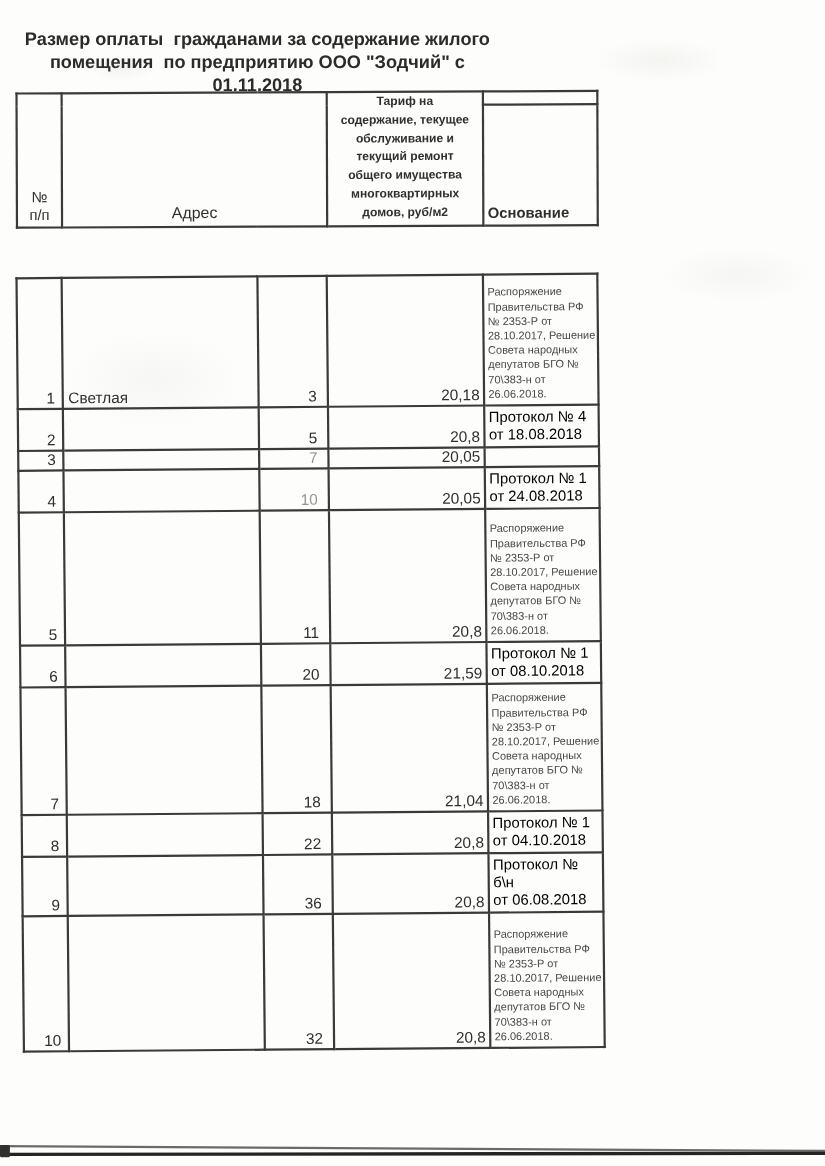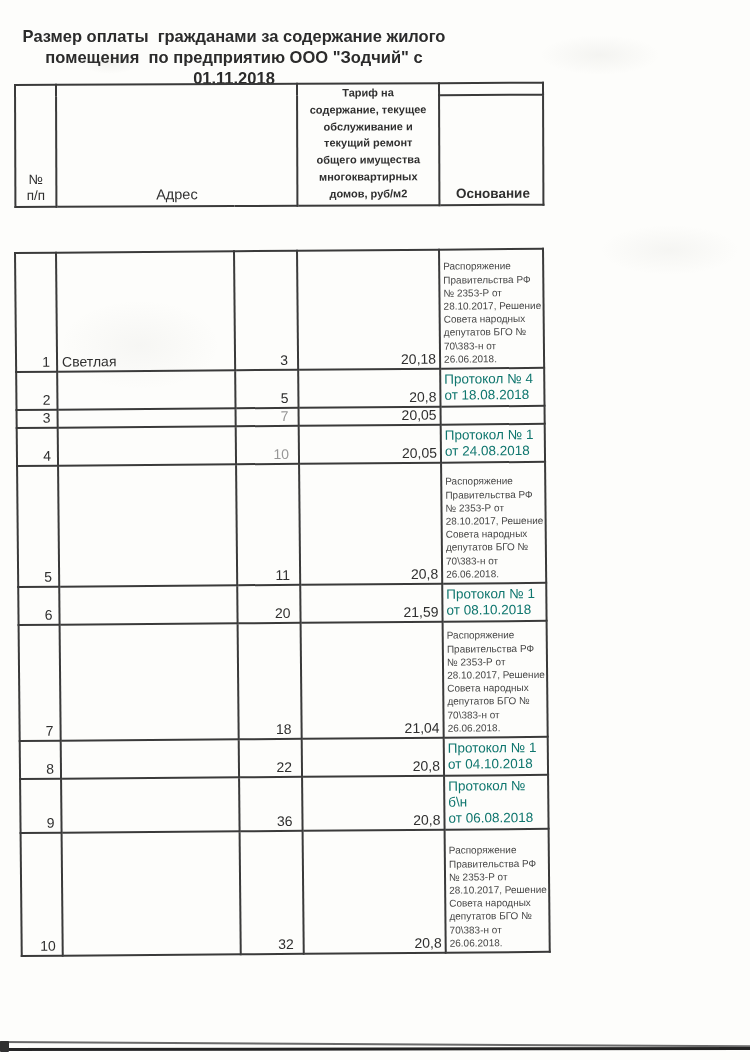--- a/index.html
+++ b/index.html
@@ -30,31 +30,31 @@
     transform:skew(0.55deg,-0.45deg);transform-origin:0 0;
   }
   col.c-num{width:41px;} col.c-addr{width:178px;} col.c-house{width:63px;}
   col.c-tariff{width:142px;} col.c-basis{width:104px;}
 
   
   .h-num{vertical-align:bottom;text-align:center;font-size:13.5px;line-height:16px;padding:0 0 2px 0;white-space:pre-line;}
   .h-addr{vertical-align:bottom;text-align:center;font-size:14.5px;padding:0 0 3px 0;}
   .h-tariff{vertical-align:bottom;text-align:center;font-weight:bold;font-size:11px;line-height:16.8px;padding:0 2px 2px 2px;white-space:pre-line;}
   .h-strip{height:10px;padding:0;}
-  .h-basis{vertical-align:bottom;text-align:center;font-weight:bold;font-size:13.5px;padding:0 0 3px 3px;border-radius:25px;}
+  .h-basis{vertical-align:bottom;text-align:left;font-weight:bold;font-size:13.5px;padding:0 0 3px 3px;}
 
   
   td{vertical-align:bottom;font-size:14px;line-height:15px;}
   .num{text-align:right;padding:0 6px 1px 0;}
   .addr{text-align:left;padding:0 0 1px 4px;}
   .house{text-align:right;padding:0 9px 1px 0;}
   .tariff{text-align:right;padding:0 3px 1px 0;}
   .basis{text-align:left;padding:2px 0 2px 3px;white-space:pre-line;}
   .basis-sm{font-size:10px;line-height:13.2px;color:#474747;}
-  .basis-lg{font-size:13.5px;line-height:16px;color:#0f766e;}
+  .basis-lg{font-size:13.5px;line-height:16px;color:#000000;}
   .muted{color:#979797;}
   .r1{height:119px;}.r2{height:30px;}.r3{height:13px;}.r4{height:34px;}
   .r5{height:121px;}.r6{height:32px;}.r7{height:116px;}.r8{height:30px;}
   .r9{height:33px;}.r10{height:123px;}
 
   
   .scan-line-a{position:absolute;left:0;top:1041px;width:750px;height:2px;background:#6a6a6a;transform:rotate(0.33deg);transform-origin:0 0;}
   .scan-line-b{position:absolute;left:0;top:1048px;width:750px;height:3px;background:#242424;transform:rotate(-0.08deg);transform-origin:0 0;}
   .scan-blob{position:absolute;left:0;top:1041px;width:9px;height:11px;background:#303030;border-radius:1px;}
   .smudge{position:absolute;border-radius:50%;pointer-events:none;}

